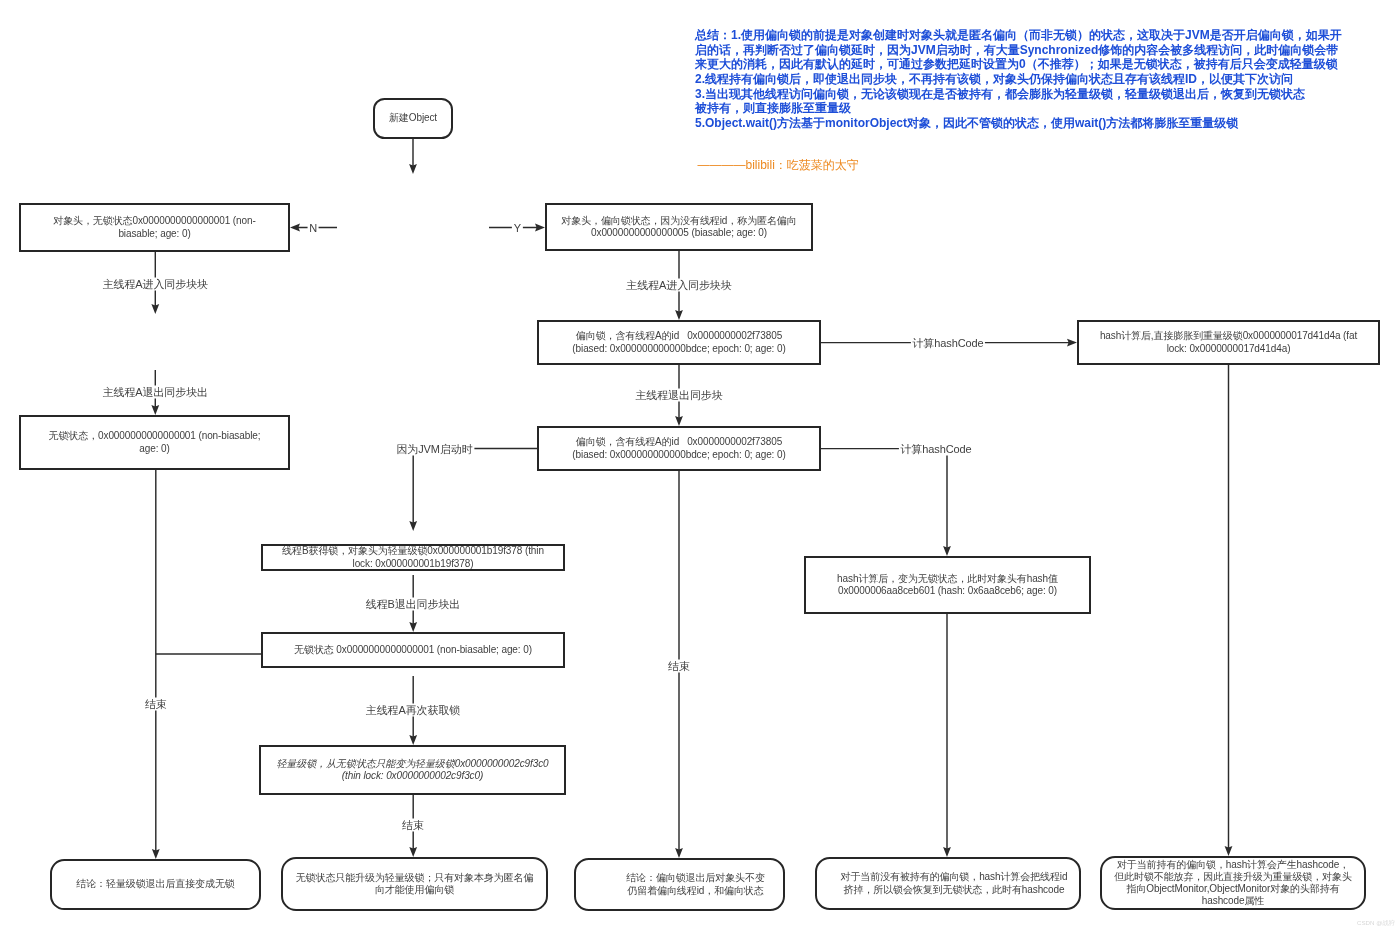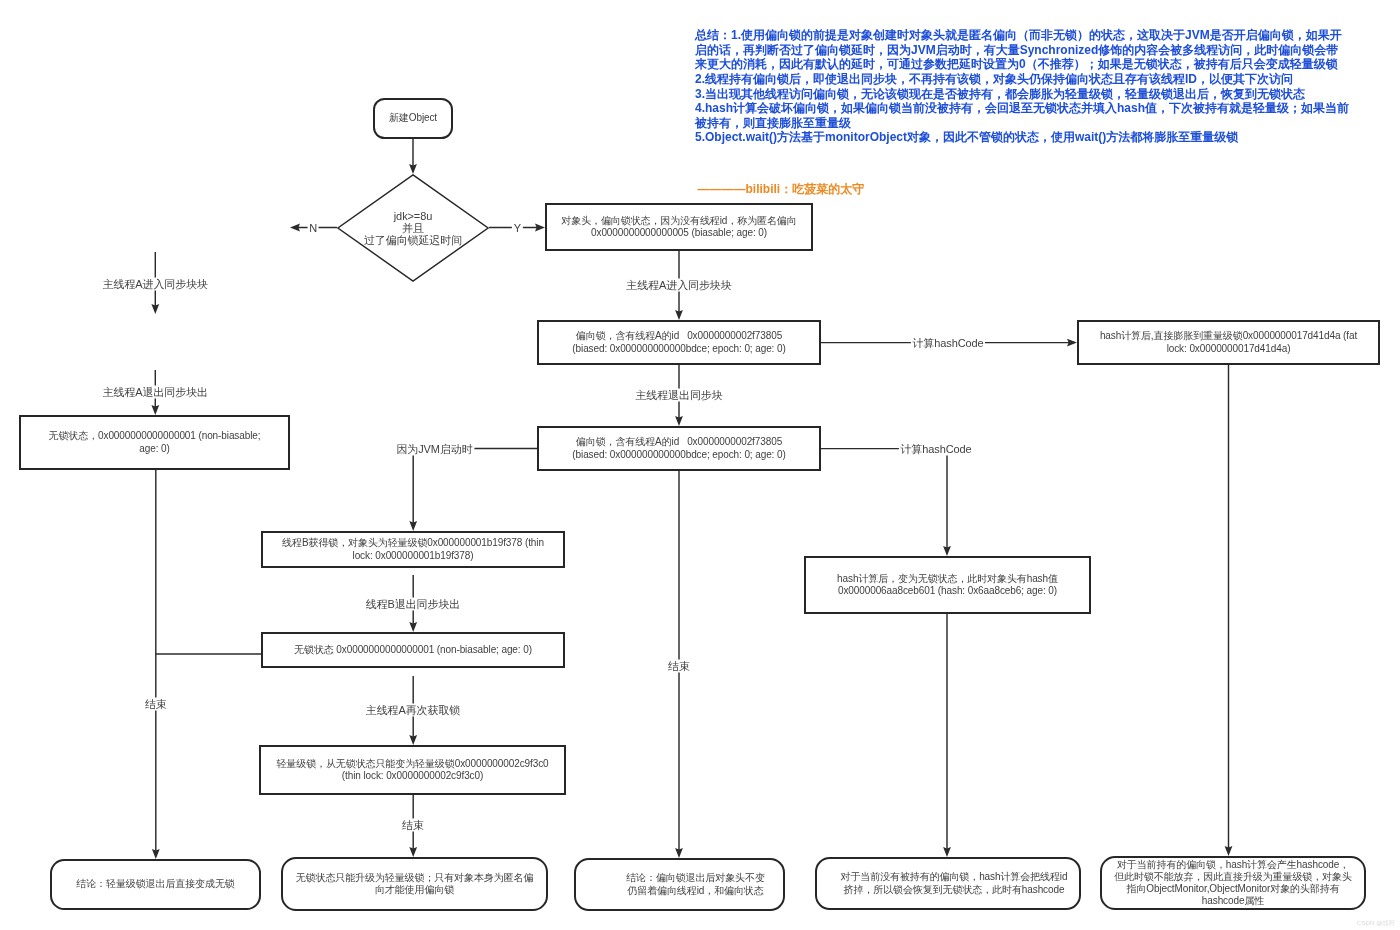--- a/index.html
+++ b/index.html
@@ -24,21 +24,21 @@
 
   .elabel{position:absolute;font-size:11px;letter-spacing:-0.1px;line-height:13px;color:#404040;
         background:#ffffff;white-space:nowrap;transform:translate(-50%,-50%);padding:0 1.5px;}
   .elabel>span{will-change:opacity;}
 
   .note{position:absolute;left:695px;top:28.2px;font-size:12px;line-height:14.6px;
         font-weight:bold;color:#1d4ed8;}
   .note div{white-space:nowrap;}
   .note div>span{will-change:opacity;}
   .sig{position:absolute;left:697.5px;top:158.2px;font-size:12px;line-height:14.6px;
-        font-weight:bold;color:#ED8A21;white-space:nowrap;margin-top:24px;}
+        font-weight:normal;color:#ED8A21;white-space:nowrap;}
   .sig>span{will-change:opacity;}
   .wm{position:absolute;left:1357px;top:919px;font-size:6.2px;line-height:8px;color:#d8d8d8;white-space:nowrap;}
   .wm>span{will-change:opacity;}
 </style>
 </head>
 <body>
 
 <div id="page">
 
   <svg id="edges" width="1400" height="930">
@@ -75,50 +75,45 @@
     <path d="M 413.2 632 409.3 622.0 413.2 623.6 417.1 622.0 Z" fill="#2b2b2b"></path>
     <polyline points="413.2 676 413.2 737.0" fill="none" stroke="#2b2b2b" stroke-width="1.45" stroke-linecap="butt" stroke-linejoin="miter"></polyline>
     <path d="M 413.2 745 409.3 735.0 413.2 736.6 417.1 735.0 Z" fill="#2b2b2b"></path>
     <polyline points="413.2 795 413.2 849.0" fill="none" stroke="#2b2b2b" stroke-width="1.45" stroke-linecap="butt" stroke-linejoin="miter"></polyline>
     <path d="M 413.2 857 409.3 847.0 413.2 848.6 417.1 847.0 Z" fill="#2b2b2b"></path>
   </svg>
 
   <div class="node term" style="left:373px;top:98px;width:80px;height:41px;border-radius:11.5px;">
       <span class="txt"><span>新建Object</span></span>
     </div>
-  <div class="diamond" style="left:337px;top:174px;width:152px;height:108px;">
-      <svg width="152" height="108" viewBox="0 0 152 108">
-        <polygon points="76.0,0.9 151.1,54.0 76.0,107.1 0.9,54.0" fill="#ffffff" stroke="#262626" stroke-width="1.45" stroke-linejoin="miter"></polygon>
-      </svg>
-      <div class="dtxt">
-        <div><span>jdk&gt;=8u</span><br><span>并且</span><br><span>过了偏向锁延迟时间</span></div>
-      </div>
+  <div class="node" style="left:19px;top:203px;width:271px;height:49px;">
+      <span class="txt"><span>对象头，无锁状态0x0000000000000001 (non-</span><br><span>biasable; age: 0)</span></span>
     </div>
   <div class="node" style="left:19px;top:415px;width:271px;height:55px;">
       <span class="txt"><span>无锁状态，0x0000000000000001 (non-biasable;</span><br><span>age: 0)</span></span>
     </div>
   <div class="node" style="left:545px;top:203px;width:268px;height:48px;">
       <span class="txt"><span>对象头，偏向锁状态，因为没有线程id，称为匿名偏向</span><br><span>0x0000000000000005 (biasable; age: 0)</span></span>
     </div>
   <div class="node" style="left:537px;top:320px;width:284px;height:45px;">
       <span class="txt"><span>偏向锁，含有线程A的id   0x0000000002f73805</span><br><span>(biased: 0x000000000000bdce; epoch: 0; age: 0)</span></span>
     </div>
   <div class="node" style="left:537px;top:426px;width:284px;height:45px;">
       <span class="txt"><span>偏向锁，含有线程A的id   0x0000000002f73805</span><br><span>(biased: 0x000000000000bdce; epoch: 0; age: 0)</span></span>
     </div>
   <div class="node" style="left:1077px;top:320px;width:303px;height:45px;">
       <span class="txt"><span>hash计算后,直接膨胀到重量级锁0x0000000017d41d4a (fat</span><br><span>lock: 0x0000000017d41d4a)</span></span>
     </div>
-  <div class="node" style="left:261px;top:531px;width:304px;height:37px;">
+  <div class="node" style="left:261px;top:544px;width:304px;height:27px;">
       <span class="txt"><span>线程B获得锁，对象头为轻量级锁0x000000001b19f378 (thin</span><br><span>lock: 0x000000001b19f378)</span></span>
     </div>
   <div class="node" style="left:261px;top:632px;width:304px;height:36px;">
       <span class="txt"><span>无锁状态 0x0000000000000001 (non-biasable; age: 0)</span></span>
     </div>
-  <div class="node" style="left:259px;top:745px;width:307px;height:50px;">
+  <div class="node" style="left:259px;top:745px;width:307px;height:50px;font-style:italic;">
       <span class="txt"><span>轻量级锁，从无锁状态只能变为轻量级锁0x0000000002c9f3c0</span><br><span>(thin lock: 0x0000000002c9f3c0)</span></span>
     </div>
   <div class="node" style="left:804px;top:556px;width:287px;height:58px;">
       <span class="txt"><span>hash计算后，变为无锁状态，此时对象头有hash值</span><br><span>0x0000006aa8ceb601 (hash: 0x6aa8ceb6; age: 0)</span></span>
     </div>
   <div class="node term" style="left:50px;top:859px;width:211px;height:51px;border-radius:14.3px;">
       <span class="txt"><span>结论：轻量级锁退出后直接变成无锁</span></span>
     </div>
   <div class="node term" style="left:281px;top:857px;width:267px;height:54px;border-radius:15.1px;">
       <span class="txt"><span>无锁状态只能升级为轻量级锁；只有对象本身为匿名偏</span><br><span>向才能使用偏向锁</span></span>
@@ -147,21 +142,20 @@
   <div class="elabel" style="left:413.0px;top:603.5px;"><span>线程B退出同步块出</span></div>
   <div class="elabel" style="left:413.0px;top:710.3px;"><span>主线程A再次获取锁</span></div>
   <div class="elabel" style="left:413.0px;top:825.3px;"><span>结束</span></div>
 
   <div class="note">
     <div><span>总结：1.使用偏向锁的前提是对象创建时对象头就是匿名偏向（而非无锁）的状态，这取决于JVM是否开启偏向锁，如果开</span></div>
     <div><span>启的话，再判断否过了偏向锁延时，因为JVM启动时，有大量Synchronized修饰的内容会被多线程访问，此时偏向锁会带</span></div>
     <div><span>来更大的消耗，因此有默认的延时，可通过参数把延时设置为0（不推荐）；如果是无锁状态，被持有后只会变成轻量级锁</span></div>
     <div><span>2.线程持有偏向锁后，即使退出同步块，不再持有该锁，对象头仍保持偏向状态且存有该线程ID，以便其下次访问</span></div>
     <div><span>3.当出现其他线程访问偏向锁，无论该锁现在是否被持有，都会膨胀为轻量级锁，轻量级锁退出后，恢复到无锁状态</span></div>
-    <div><span>4.hash计算会破坏偏向锁，如果偏向锁当前没被持有，会回退至无锁状态并填入hash值，下次被持有就是轻量级；如果当前</span></div>
     <div><span>被持有，则直接膨胀至重量级</span></div>
     <div><span>5.Object.wait()方法基于monitorObject对象，因此不管锁的状态，使用wait()方法都将膨胀至重量级锁</span></div>
   </div>
 
   <div class="sig"><span>————bilibili：吃菠菜的太守</span></div>
 
   <div class="wm"><span>CSDN @战狩</span></div>
 </div>
 
 </body></html>

